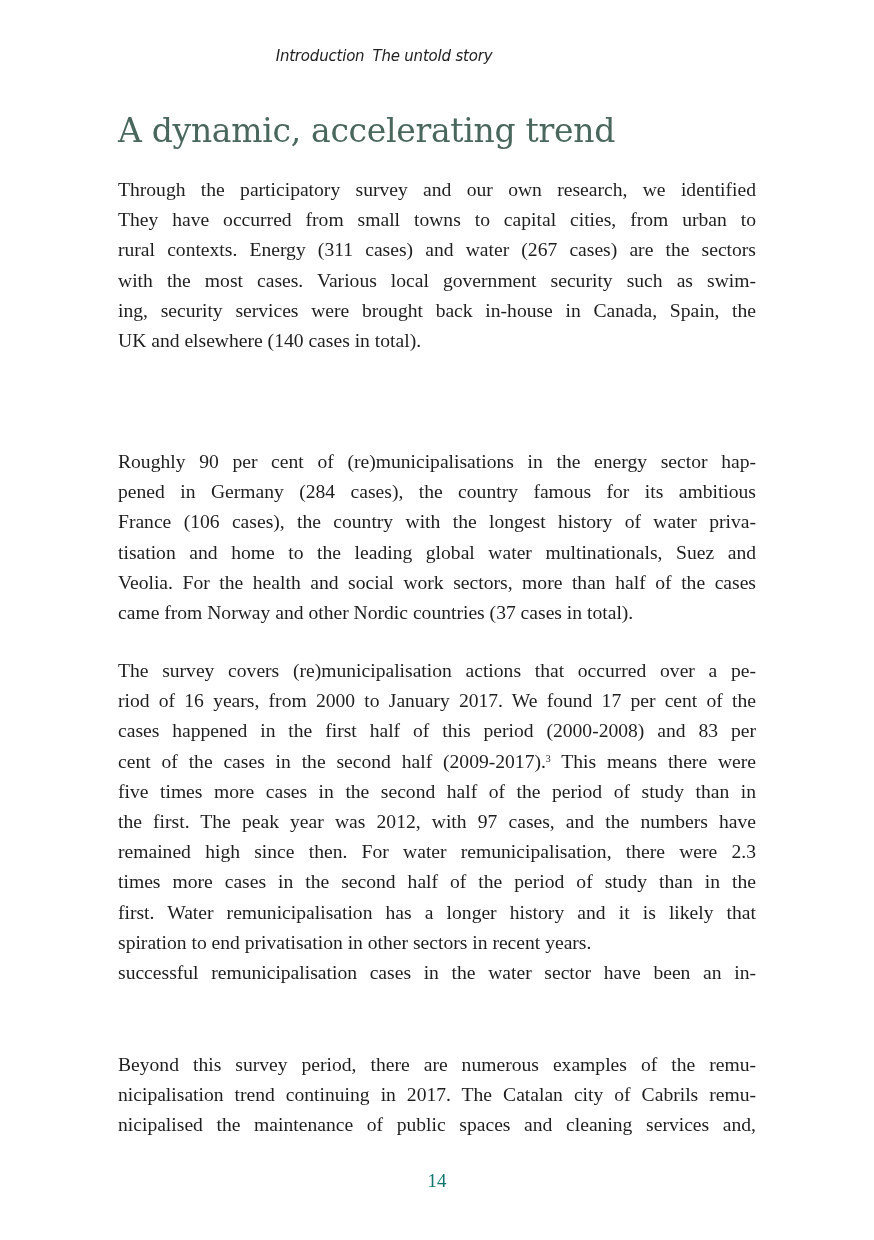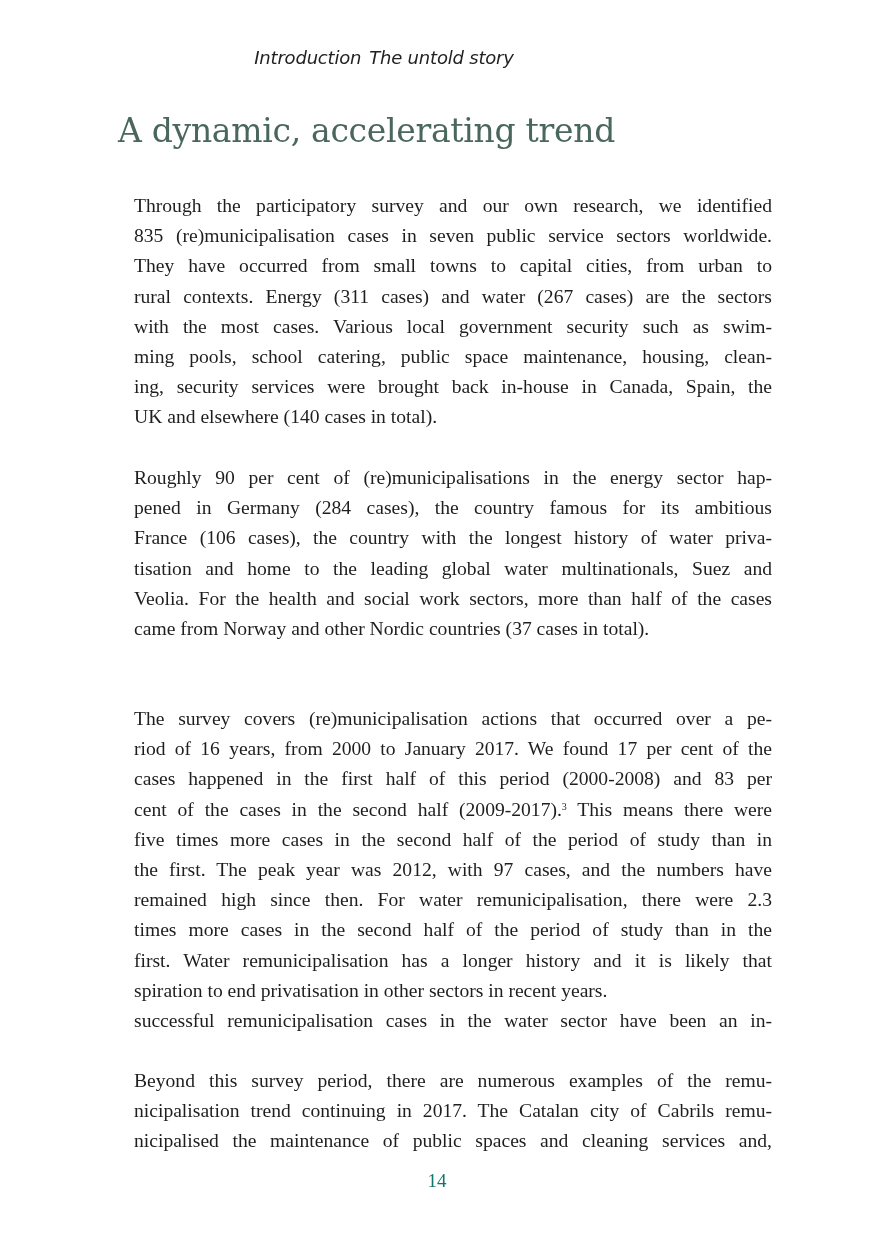--- a/index.html
+++ b/index.html
@@ -1,60 +1,58 @@
 <!DOCTYPE html>
 <html><head>
 <meta charset="utf-8">
 <style>
   html, body { margin: 0; padding: 0; background: #ffffff; }
   body { width: 874px; height: 1240px; position: relative; overflow: hidden; }
   .running-head {
     position: absolute; top: 47px; left: 0; width: 768px; text-align: center;
-    font-family: "DejaVu Sans", sans-serif; font-style: italic; font-size: 18px;
+    font-family: "DejaVu Sans", sans-serif; font-style: italic; font-size: 15px;
     color: #222; letter-spacing: -0.2px;
   }
   .running-head .sep { display: inline-block; width: 8px; }
   .heading {
     position: absolute; top: 111px; left: 118px; margin: 0;
     font-family: "DejaVu Serif", serif; font-weight: normal; font-size: 33px;
     color: #4a675e; letter-spacing: -0.3px; white-space: nowrap;
   }
-  .para { position: absolute; left: 118px; width: 638px; margin: 16px; }
+  .para { position: absolute; left: 118px; width: 638px; margin: 0; }
   .line {
     display: block; height: 30.2px; line-height: 30.2px;
     font-family: "Liberation Serif", serif; font-size: 19.6px; color: #1e1e1e;
     white-space: nowrap; text-align: justify; text-align-last: justify;
   }
   .line.last { text-align-last: left; }
   .line sup { font-size: 10px; vertical-align: 6px; line-height: 0; }
   #p1 { top: 175px; }
   #p2 { top: 447px; }
-  #p3 { top: 688px; }
+  #p3 { top: 656px; }
   #p4 { top: 1050px; }
   .page-number {
     position: absolute; top: 1170px; left: 0; width: 874px; text-align: center;
     font-family: "Liberation Serif", serif; font-size: 19px; color: #0f766e;
   }
 </style>
 </head>
 <body>
 
 <div class="running-head">
   <span>Introduction</span><span class="sep"></span><span>The untold story</span>
 </div>
 
 <h2 class="heading">A dynamic, accelerating trend</h2>
 
 <div class="para" id="p1">
   <span class="line">Through the participatory survey and our own research, we identified</span>
-  <span class="line">835 (re)municipalisation cases in seven public service sectors worldwide.</span>
   <span class="line">They have occurred  from small towns to capital cities, from urban to</span>
   <span class="line">rural contexts. Energy (311 cases) and water (267 cases) are the sectors</span>
   <span class="line">with the most cases. Various local government security such as swim-</span>
-  <span class="line">ming pools, school catering, public space maintenance, housing, clean-</span>
   <span class="line">ing, security services were brought back in-house in Canada, Spain, the</span>
   <span class="line last">UK and elsewhere (140 cases in total).</span>
 </div>
 
 <div class="para" id="p2">
   <span class="line">Roughly 90 per cent of (re)municipalisations in the energy sector hap-</span>
   <span class="line">pened in Germany (284 cases), the country famous for its ambitious</span>
   <span class="line">France (106 cases), the country with the longest history of water priva-</span>
   <span class="line">tisation and home to the leading global water multinationals, Suez and</span>
   <span class="line">Veolia. For the health and social work sectors, more than half of the cases</span>

